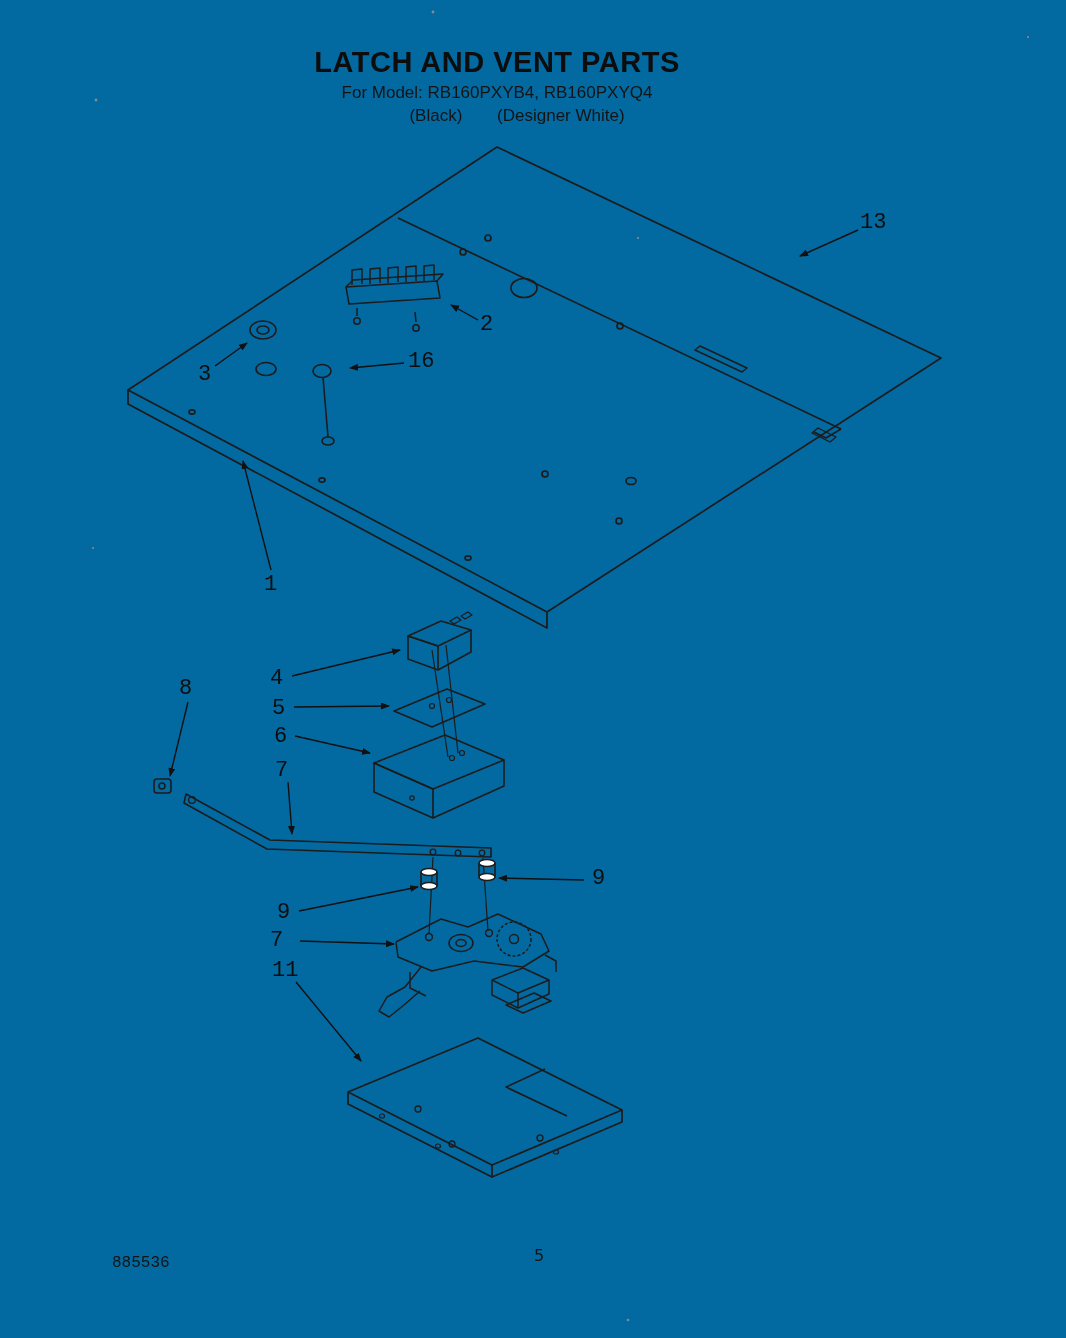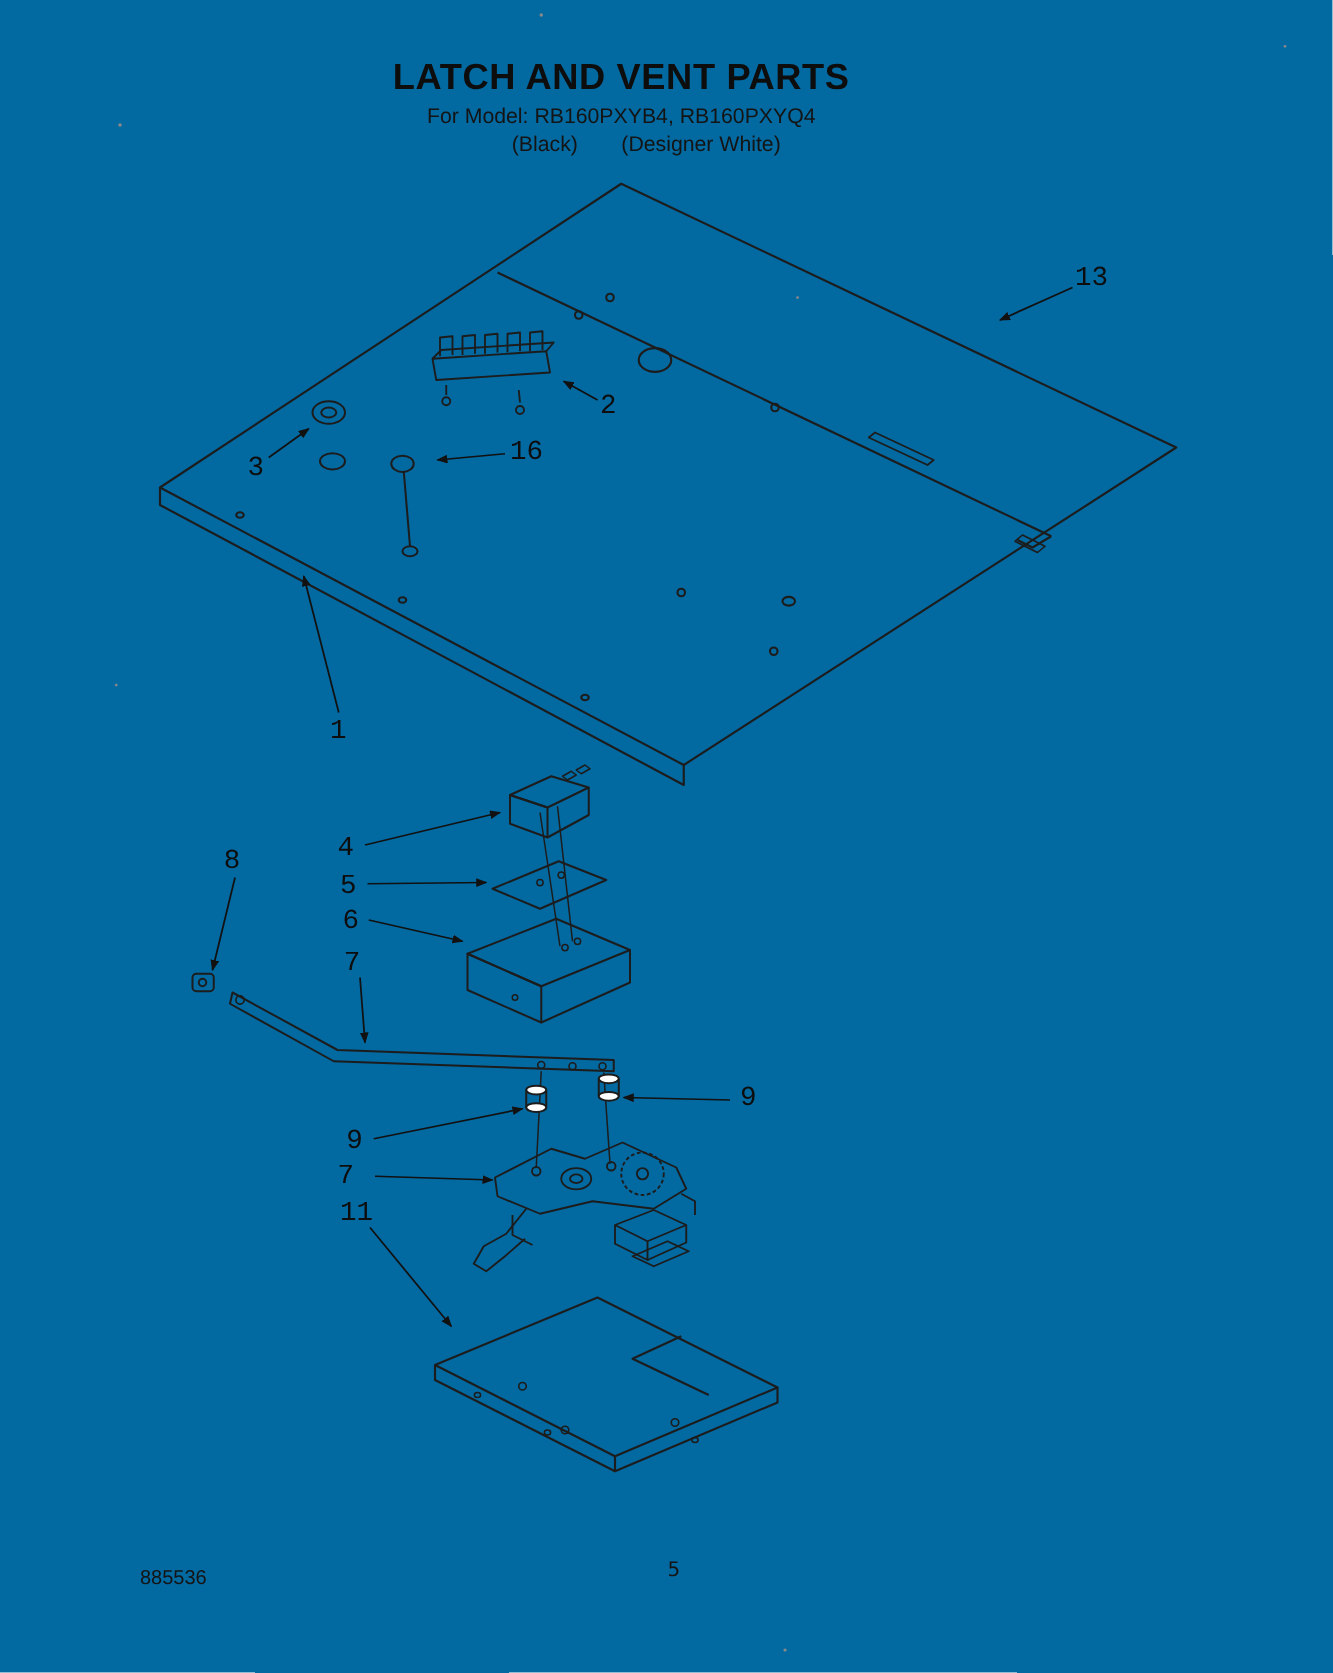--- a/index.html
+++ b/index.html
@@ -24,21 +24,21 @@
     position:relative;left:20px;margin-top:3px;font-size:17px;font-weight:normal;color:#141414;
   }
   .finish-line span{margin:0 15px;}
   .diagram-svg{position:absolute;left:0;top:0;}
   .callout{
     position:absolute;font-size:22px;color:#0d0d0d;
     font-family:Liberation Mono, monospace;
   }
   .footer-left{
     position:absolute;left:112px;top:1254px;font-size:16px;color:#141414;
-    font-family:Liberation Sans, sans-serif;
+    font-family:Liberation Mono, monospace;
   }
   .footer-page{
     position:absolute;left:534px;top:1246px;font-size:16px;color:#141414;
     font-family:"DejaVu Sans", sans-serif;
   }
 </style>
 </head>
 <body>
 
 <div class="page">

